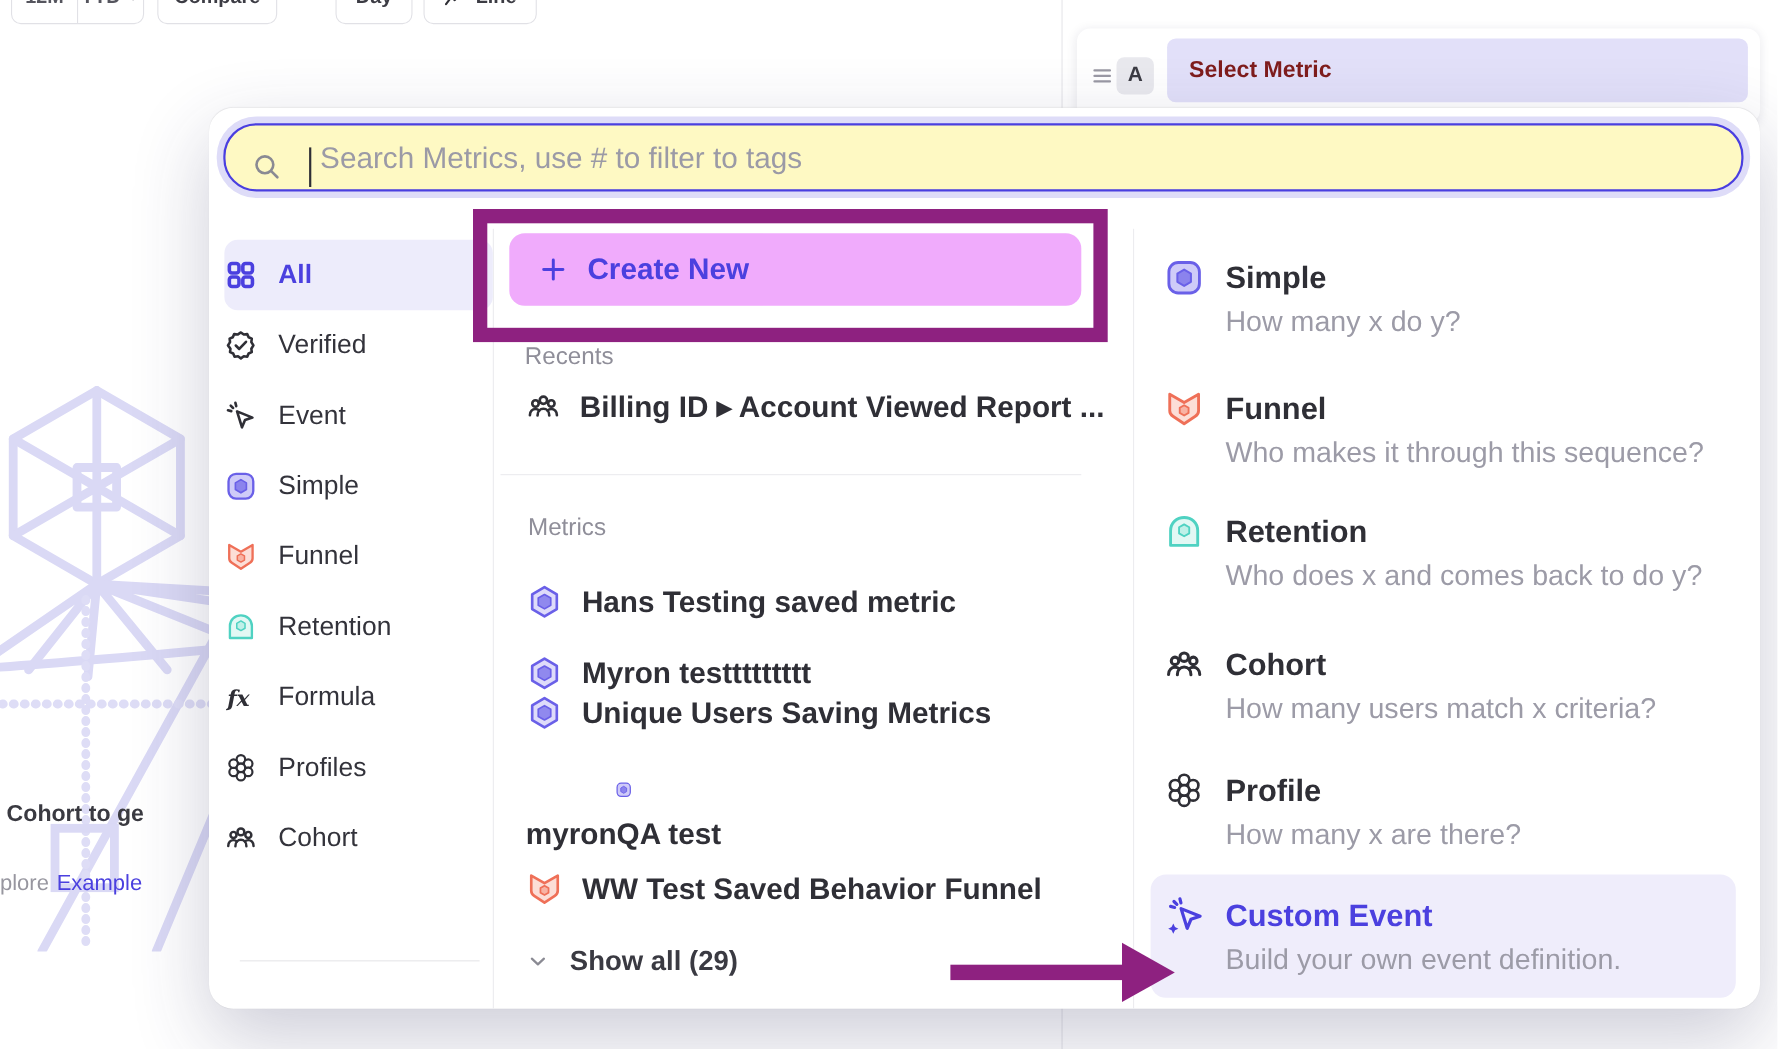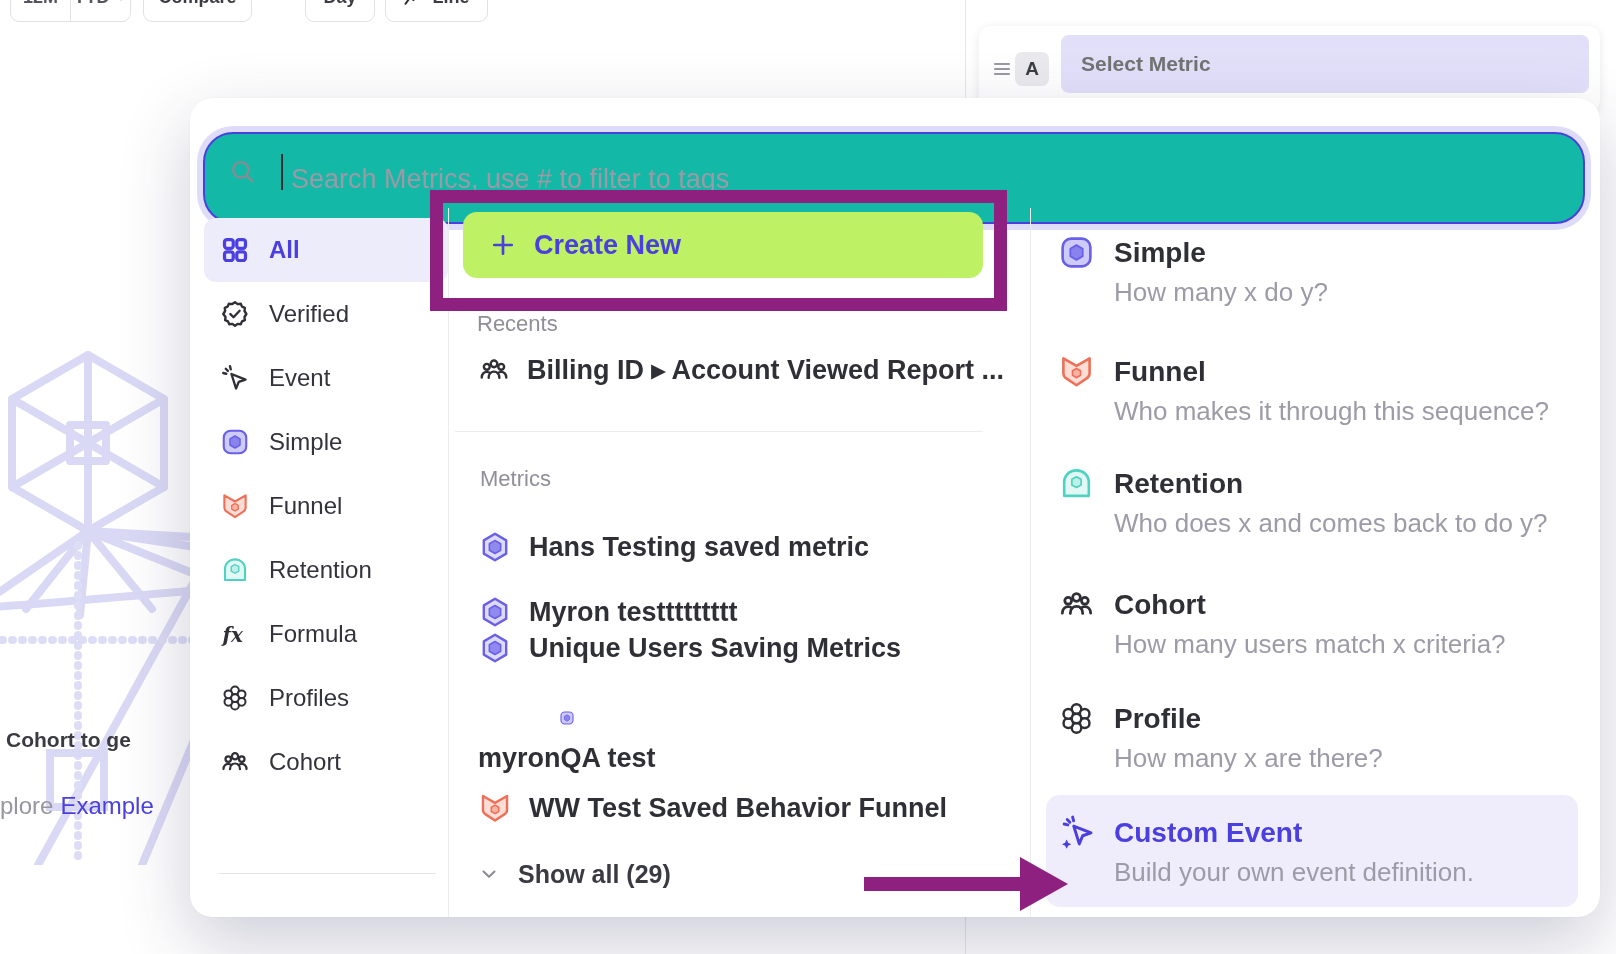--- a/index.html
+++ b/index.html
@@ -4,68 +4,68 @@
 <style>
   html,body{margin:0;padding:0;background:#fff;}
   .stage{position:relative;width:1616px;height:954px;overflow:hidden;background:#fff;
          font-family:"Liberation Sans",sans-serif;color:#2f2f36;}
   svg.ic{display:block;}
 
   
   .page-divider{position:absolute;left:965px;top:0;width:1px;height:954px;background:#e6e6ea;z-index:1;}
   .wire{position:absolute;z-index:1;}
   .bg-headline{position:absolute;left:6px;top:728px;font-size:21px;font-weight:700;color:#3a3a41;z-index:1;white-space:nowrap;}
-  .bg-explore{position:absolute;left:0px;top:792px;font-size:24px;color:#97969f;z-index:1;white-space:nowrap;}
+  .bg-explore{position:absolute;left:0px;top:792px;font-size:20px;color:#97969f;z-index:1;white-space:nowrap;}
   .bg-explore .lnk{color:#4b40df;font-weight:500;margin-left:7px;}
 
   
   .tbtn{position:absolute;top:-27px;height:49px;background:#fff;border:1.5px solid #e1e1e6;border-radius:9px;
         display:flex;align-items:center;justify-content:center;font-size:18px;font-weight:600;color:#3c3c44;z-index:2;box-sizing:border-box;gap:9px;}
   .seg{position:absolute;top:-27px;left:10px;width:121px;height:49px;background:#fff;border:1.5px solid #e1e1e6;border-radius:9px;
        display:flex;z-index:2;box-sizing:border-box;overflow:hidden;}
   .seg>div{flex:1;display:flex;align-items:center;justify-content:center;font-size:18px;font-weight:600;color:#55555e;gap:4px;}
   .seg>div+div{border-left:1.5px solid #e1e1e6;}
 
   
   .mcard{position:absolute;left:979px;top:26px;width:621px;height:86px;background:#fff;border-radius:12px;
          box-shadow:0 2px 10px rgba(30,30,70,.10);z-index:2;}
   .mcard .handle{position:absolute;left:11px;top:31px;color:#9a99a4;}
   .badge-a{position:absolute;left:36px;top:26px;width:34px;height:34px;background:#e9e9ee;border-radius:7px;
            display:flex;align-items:center;justify-content:center;font-size:19px;font-weight:700;color:#3c3c44;}
   .metric-pill{position:absolute;left:82px;top:9px;width:528px;height:58px;background:#e2e0f9;border-radius:8px;
-               display:flex;align-items:center;padding-left:20px;font-size:21px;font-weight:600;color:#737373;box-sizing:border-box;}
+               display:flex;align-items:center;padding-left:20px;font-size:21px;font-weight:600;color:#7f1d1d;box-sizing:border-box;}
 
   
   .panel{position:absolute;left:190px;top:98px;width:1410px;height:819px;background:#fff;border-radius:22px;
          box-shadow:0 26px 70px rgba(45,45,90,.24),0 0 1px rgba(0,0,0,.08);z-index:10;overflow:hidden;}
-  .search{position:absolute;left:13px;top:14px;width:1382px;height:92px;box-sizing:border-box;
-          border:2.5px solid #4a3fe0;border-radius:30px;background:#14b8a6;box-shadow:0 0 0 6px #dedcf8;margin-top:20px;}
+  .search{position:absolute;left:13px;top:14px;width:1382px;height:62px;box-sizing:border-box;
+          border:2.5px solid #4a3fe0;border-radius:30px;background:#fef9c3;box-shadow:0 0 0 6px #dedcf8;}
   .search input{position:absolute;left:84px;top:0;width:1270px;height:100%;border:0;outline:none;
                 font-size:27px;color:#2f2f36;font-family:"Liberation Sans",sans-serif;background:transparent;}
   .search input::placeholder{color:#9b9aa6;opacity:1;}
   .search .mag{position:absolute;left:24px;top:24px;color:#8a8a93;}
   .search .caret{position:absolute;left:76px;top:20px;width:2px;height:36px;background:#2f2f36;}
 
   .vdiv1{position:absolute;left:258px;top:110px;bottom:0;width:1px;background:#ececef;}
   .vdiv2{position:absolute;left:840px;top:110px;bottom:0;width:1px;background:#ececef;}
 
   
   .side{position:absolute;left:14px;top:120px;width:244px;}
-  .srow{height:64px;display:flex;align-items:center;gap:19px;padding-left:16px;border-radius:12px;
+  .srow{height:64px;display:flex;align-items:center;gap:19px;border-radius:12px;
         font-size:24px;font-weight:500;color:#33333b;cursor:pointer;}
   .srow.sel{background:#edecfb;color:#4b40df;font-weight:600;}
   .side-div{position:absolute;left:28px;top:775px;width:218px;height:1px;background:#e6e6e9;}
   .srow.partial{position:absolute;left:14px;top:805px;width:244px;}
 
   .ic-dark{color:#2f2f36;}
   .ic-purple{color:#4b40df;}
   .ic-gray{color:#8a8a93;}
 
   
-  .create-btn{position:absolute;left:273px;top:114px;width:520px;height:66px;background:#bef264;border-radius:14px;
+  .create-btn{position:absolute;left:273px;top:114px;width:520px;height:66px;background:#f0abfc;border-radius:14px;
               display:flex;align-items:center;gap:17px;padding-left:26px;box-sizing:border-box;
               font-size:27px;font-weight:600;color:#4b40df;cursor:pointer;}
   .group-label{position:absolute;font-size:22px;color:#8f8e99;font-weight:500;text-align:right;}
   .mrow{position:absolute;left:288px;height:64px;display:flex;align-items:center;gap:17px;
         font-size:27px;font-weight:600;color:#2f2f36;cursor:pointer;white-space:nowrap;}
   .mid-div{position:absolute;left:265px;top:333px;width:528px;height:1px;background:#ececef;}
   .showall{position:absolute;left:288px;top:748px;height:56px;display:flex;align-items:center;gap:18px;
            font-size:25px;font-weight:600;color:#3a3a42;cursor:pointer;}
 
   

